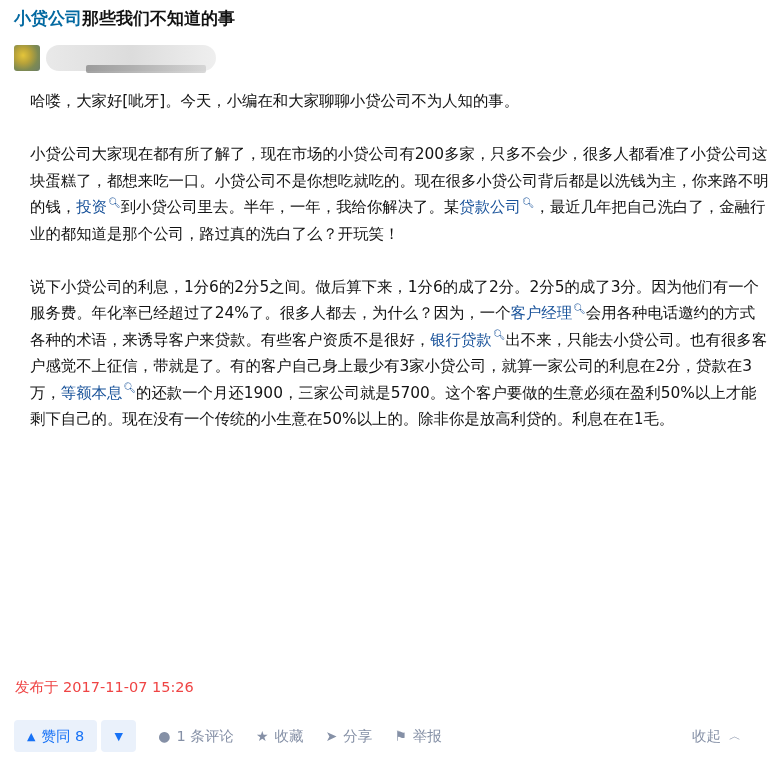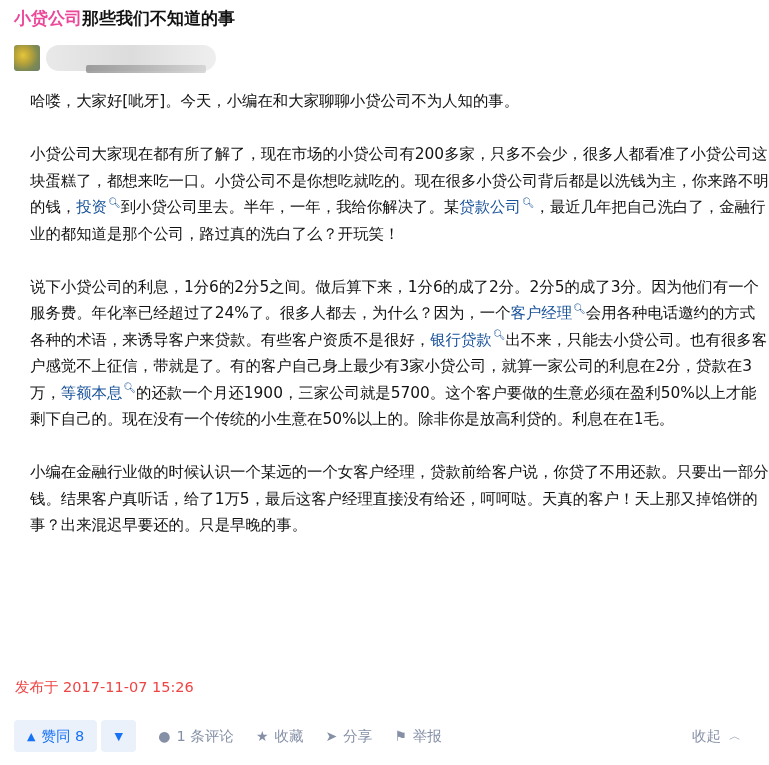--- a/index.html
+++ b/index.html
@@ -4,21 +4,21 @@
 <style>
   * { box-sizing: border-box; margin: 0; padding: 0; }
   html, body { width: 769px; height: 765px; background: #ffffff; overflow: hidden; }
   body { font-family: "DejaVu Sans", "Liberation Sans", sans-serif; color: #121212; position: relative; }
 
   .title {
     position: absolute; left: 14px; top: 6px;
     font-size: 17px; font-weight: bold; line-height: 24px; color: #121212;
     white-space: nowrap;
   }
-  .title .hl { color: #ec4899; margin-top: 44px; }
+  .title .hl { color: #0369a1; margin-top: 44px; }
 
   .author { position: absolute; left: 14px; top: 44px; height: 28px; display: flex; align-items: center; }
   .avatar {
     width: 26px; height: 26px; border-radius: 3px;
     background: radial-gradient(circle at 35% 40%, #e4c53a 0%, #b7a23a 35%, #7e8a52 65%, #6b7e6a 100%);
   }
   .author-blur {
     margin-left: 6px; width: 170px; height: 26px; border-radius: 13px;
     background: linear-gradient(90deg, #e9e9e9, #dcdcdc 50%, #efefef);
     position: relative;
@@ -72,21 +72,20 @@
   <div class="avatar"></div>
   <div class="author-blur">
       <div class="bar"></div>
     </div>
 </div>
 
 <div class="content">
   <p>哈喽，大家好[呲牙]。今天，小编在和大家聊聊小贷公司不为人知的事。</p>
   <p><span>小贷公司大家现在都有所了解了，现在市场的小贷公司有200多家，只多不会少，很多人都看准了小贷公司这块蛋糕了，都想来吃一口。小贷公司不是你想吃就吃的。现在很多小贷公司背后都是以洗钱为主，你来路不明的钱，</span><a class="link"><span>投资</span><span class="q">🔍︎</span></a><span>到小贷公司里去。半年，一年，我给你解决了。某</span><a class="link"><span>贷款公司</span><span class="q">🔍︎</span></a><span>，最近几年把自己洗白了，金融行业的都知道是那个公司，路过真的洗白了么？开玩笑！</span></p>
   <p><span>说下小贷公司的利息，1分6的2分5之间。做后算下来，1分6的成了2分。2分5的成了3分。因为他们有一个服务费。年化率已经超过了24%了。很多人都去，为什么？因为，一个</span><a class="link"><span>客户经理</span><span class="q">🔍︎</span></a><span>会用各种电话邀约的方式各种的术语，来诱导客户来贷款。有些客户资质不是很好，</span><a class="link"><span>银行贷款</span><span class="q">🔍︎</span></a><span>出不来，只能去小贷公司。也有很多客户感觉不上征信，带就是了。有的客户自己身上最少有3家小贷公司，就算一家公司的利息在2分，贷款在3万，</span><a class="link"><span>等额本息</span><span class="q">🔍︎</span></a><span>的还款一个月还1900，三家公司就是5700。这个客户要做的生意必须在盈利50%以上才能剩下自己的。现在没有一个传统的小生意在50%以上的。除非你是放高利贷的。利息在在1毛。</span></p>
-  <p>小编在金融行业做的时候认识一个某远的一个女客户经理，贷款前给客户说，你贷了不用还款。只要出一部分钱。结果客户真听话，给了1万5，最后这客户经理直接没有给还，呵呵哒。天真的客户！天上那又掉馅饼的事？出来混迟早要还的。只是早晚的事。</p>
 </div>
 
 <div class="time">发布于 2017-11-07 15:26</div>
 
 <div class="actions">
   <div class="vote-up">
     <span class="tri">▲</span>
     <span>赞同 8</span>
   </div>
   <div class="vote-down">

